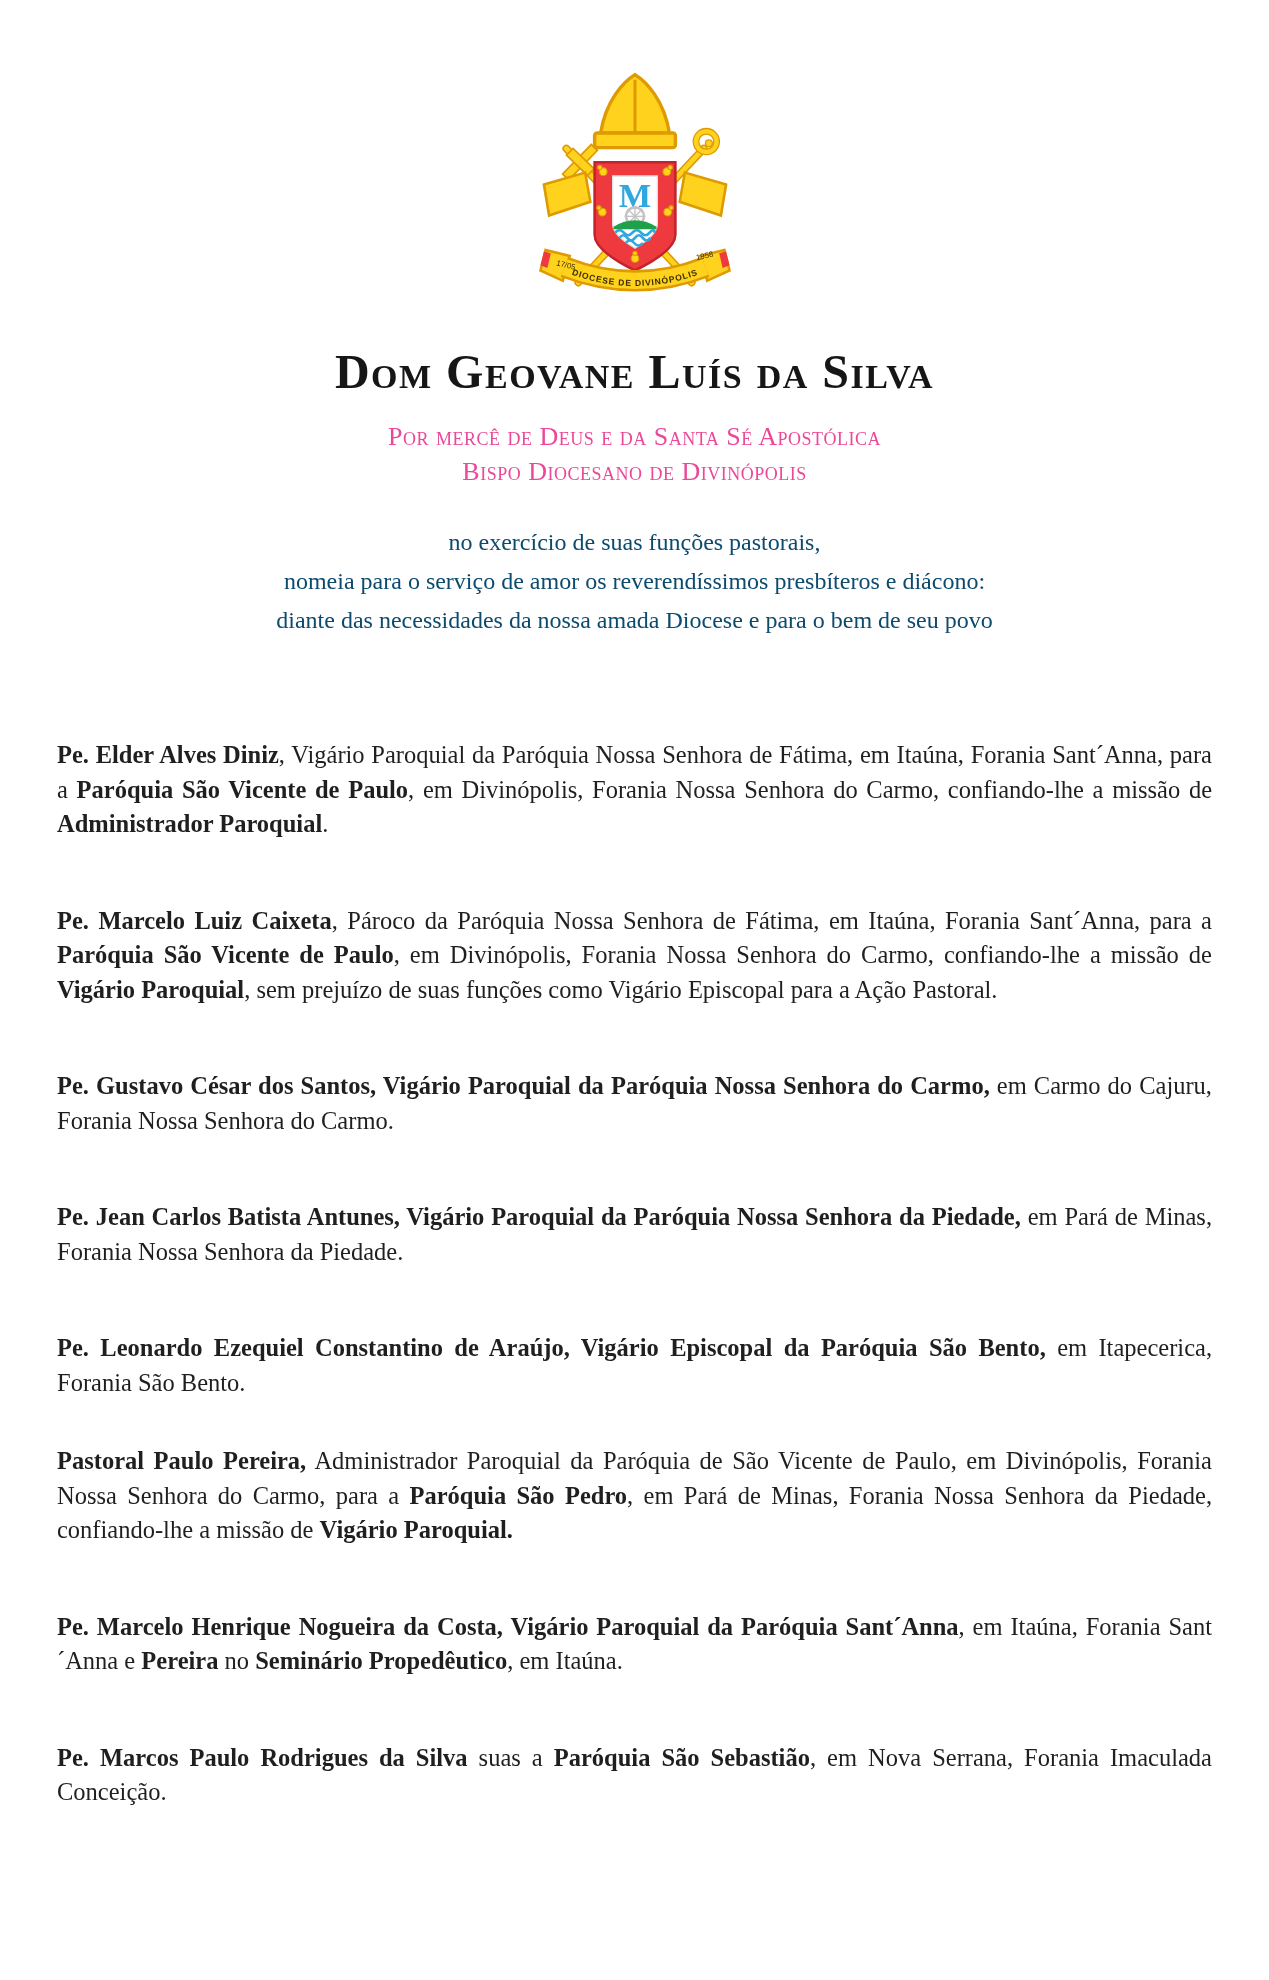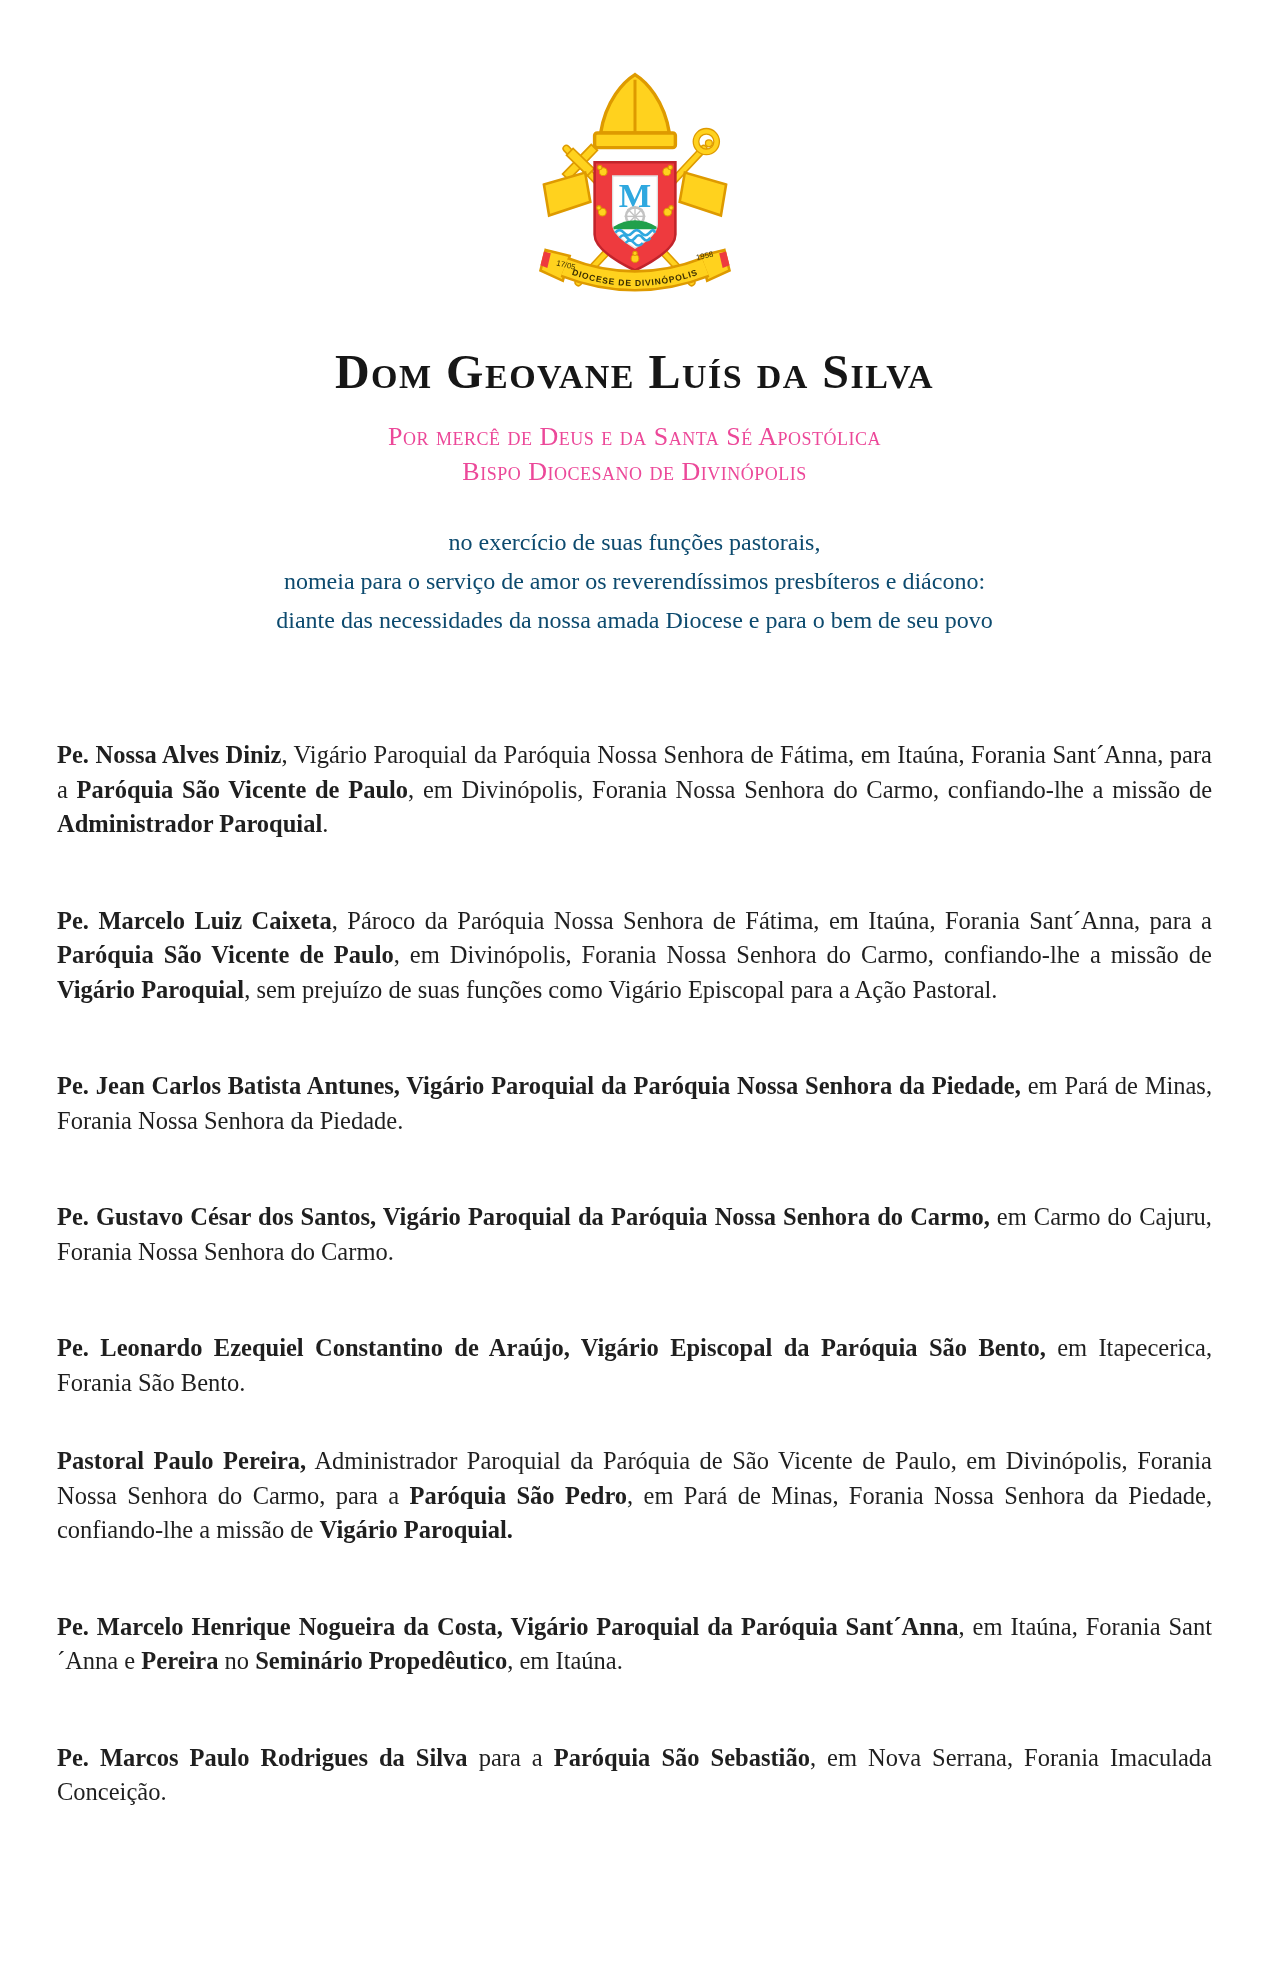--- a/index.html
+++ b/index.html
@@ -128,23 +128,23 @@
     <div>Bispo Diocesano de Divinópolis</div>
   </div>
 
   <div class="intro">
     <div>no exercício de suas funções pastorais,</div>
     <div>nomeia para o serviço de amor os reverendíssimos presbíteros e diácono:</div>
     <div>diante das necessidades da nossa amada Diocese e para o bem de seu povo</div>
   </div>
 
   <div class="appointments">
-      <p class="appointment"><span class="b">Pe. Nossa Alves Diniz</span><span>, Vigário Paroquial da Paróquia Nossa Senhora de Fátima, em Itaúna, Forania Sant´Anna, para a </span><span class="b">Paróquia São Vicente de Paulo</span><span>, em Divinópolis, Forania Nossa Senhora do Carmo, confiando-lhe a missão de </span><span class="b">Administrador Paroquial</span><span>.</span></p>
+      <p class="appointment"><span class="b">Pe. Elder Alves Diniz</span><span>, Vigário Paroquial da Paróquia Nossa Senhora de Fátima, em Itaúna, Forania Sant´Anna, para a </span><span class="b">Paróquia São Vicente de Paulo</span><span>, em Divinópolis, Forania Nossa Senhora do Carmo, confiando-lhe a missão de </span><span class="b">Administrador Paroquial</span><span>.</span></p>
       <p class="appointment"><span class="b">Pe. Marcelo Luiz Caixeta</span><span>, Pároco da Paróquia Nossa Senhora de Fátima, em Itaúna, Forania Sant´Anna, para a </span><span class="b">Paróquia São Vicente de Paulo</span><span>, em Divinópolis, Forania Nossa Senhora do Carmo, confiando-lhe a missão de </span><span class="b">Vigário Paroquial</span><span>, sem prejuízo de suas funções como Vigário Episcopal para a Ação Pastoral.</span></p>
+      <p class="appointment"><span class="b">Pe. Gustavo César dos Santos, Vigário Paroquial da Paróquia Nossa Senhora do Carmo,</span><span> em Carmo do Cajuru, Forania Nossa Senhora do Carmo.</span></p>
       <p class="appointment"><span class="b">Pe. Jean Carlos Batista Antunes, Vigário Paroquial da Paróquia Nossa Senhora da Piedade,</span><span> em Pará de Minas, Forania Nossa Senhora da Piedade.</span></p>
-      <p class="appointment"><span class="b">Pe. Gustavo César dos Santos, Vigário Paroquial da Paróquia Nossa Senhora do Carmo,</span><span> em Carmo do Cajuru, Forania Nossa Senhora do Carmo.</span></p>
       <p class="appointment"><span class="b">Pe. Leonardo Ezequiel Constantino de Araújo, Vigário Episcopal da Paróquia São Bento,</span><span> em Itapecerica, Forania São Bento.</span></p>
       <p class="appointment"><span class="b">Pastoral Paulo Pereira,</span><span> Administrador Paroquial da Paróquia de São Vicente de Paulo, em Divinópolis, Forania Nossa Senhora do Carmo, para a </span><span class="b">Paróquia São Pedro</span><span>, em Pará de Minas, Forania Nossa Senhora da Piedade, confiando-lhe a missão de </span><span class="b">Vigário Paroquial.</span></p>
       <p class="appointment"><span class="b">Pe. Marcelo Henrique Nogueira da Costa, Vigário Paroquial da Paróquia Sant´Anna</span><span>, em Itaúna, Forania Sant´Anna e </span><span class="b">Pereira</span><span> no </span><span class="b">Seminário Propedêutico</span><span>, em Itaúna.</span></p>
-      <p class="appointment"><span class="b">Pe. Marcos Paulo Rodrigues da Silva</span><span> para a </span><span class="b">Paróquia São Sebastião</span><span>, em Nova Serrana, Forania Imaculada Conceição.</span></p>
+      <p class="appointment"><span class="b">Pe. Marcos Paulo Rodrigues da Silva</span><span> suas a </span><span class="b">Paróquia São Sebastião</span><span>, em Nova Serrana, Forania Imaculada Conceição.</span></p>
     </div>
 
 </div>
 
 </body></html>

